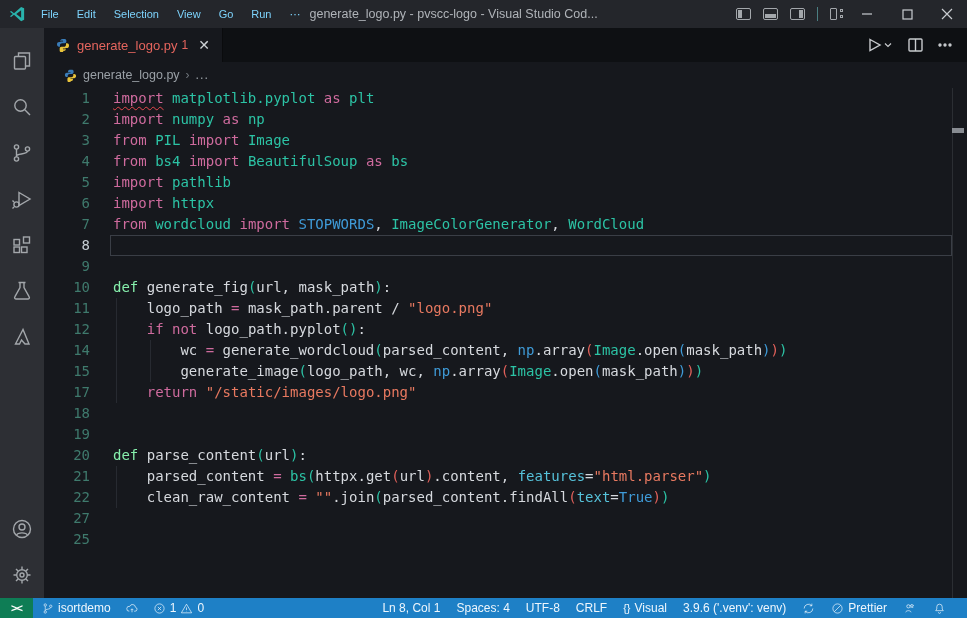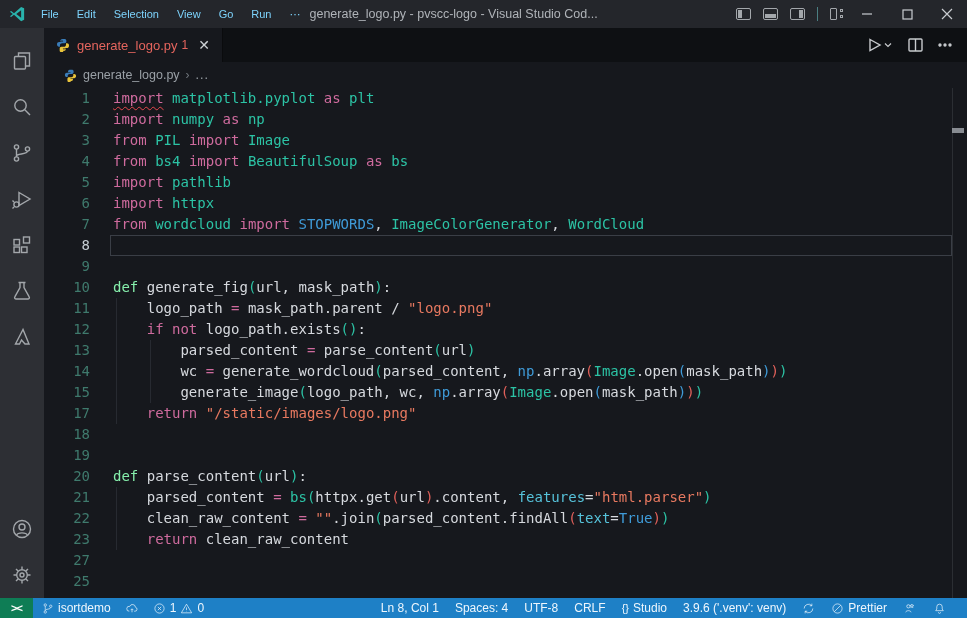--- a/index.html
+++ b/index.html
@@ -293,25 +293,21 @@
             <div class="row">
               <div class="gut">10</div>
               <div class="cc"><span class="t-def">def</span><span class="t-txt"> generate_fig</span><span class="t-b1">(</span><span class="t-txt">url, mask_path</span><span class="t-b1">)</span><span class="t-txt">:</span></div>
             </div>
             <div class="row">
               <div class="gut">11</div>
               <div class="cc"><i class="guide" style="left: 3px;"></i><span class="t-txt">    logo_path </span><span class="t-kw">=</span><span class="t-txt"> mask_path.parent / </span><span class="t-str">"logo.png"</span></div>
             </div>
             <div class="row">
               <div class="gut">12</div>
-              <div class="cc"><i class="guide" style="left: 3px;"></i><span class="t-txt">    </span><span class="t-kw">if</span><span class="t-txt"> </span><span class="t-kw">not</span><span class="t-txt"> logo_path.exists</span><span class="t-b1">()</span><span class="t-txt">:</span></div>
-            </div>
-            <div class="row">
-              <div class="gut">13</div>
-              <div class="cc"><i class="guide" style="left: 3px;"></i><i class="guide" style="left: 36.7px;"></i><span class="t-txt">        parsed_content </span><span class="t-kw">=</span><span class="t-txt"> parse_content</span><span class="t-b1">(</span><span class="t-txt">url</span><span class="t-b1">)</span></div>
+              <div class="cc"><i class="guide" style="left: 3px;"></i><span class="t-txt">    </span><span class="t-kw">if</span><span class="t-txt"> </span><span class="t-kw">not</span><span class="t-txt"> logo_path.pyplot</span><span class="t-b1">()</span><span class="t-txt">:</span></div>
             </div>
             <div class="row">
               <div class="gut">14</div>
               <div class="cc"><i class="guide" style="left: 3px;"></i><i class="guide" style="left: 36.7px;"></i><span class="t-txt">        wc </span><span class="t-kw">=</span><span class="t-txt"> generate_wordcloud</span><span class="t-b1">(</span><span class="t-txt">parsed_content, </span><span class="t-cst">np</span><span class="t-txt">.array</span><span class="t-b2">(</span><span class="t-typ">Image</span><span class="t-txt">.open</span><span class="t-b3">(</span><span class="t-txt">mask_path</span><span class="t-b3">)</span><span class="t-b2">)</span><span class="t-b1">)</span></div>
             </div>
             <div class="row">
               <div class="gut">15</div>
               <div class="cc"><i class="guide" style="left: 3px;"></i><i class="guide" style="left: 36.7px;"></i><span class="t-txt">        generate_image</span><span class="t-b1">(</span><span class="t-txt">logo_path, wc, </span><span class="t-cst">np</span><span class="t-txt">.array</span><span class="t-b2">(</span><span class="t-typ">Image</span><span class="t-txt">.open</span><span class="t-b3">(</span><span class="t-txt">mask_path</span><span class="t-b3">)</span><span class="t-b2">)</span><span class="t-b1">)</span></div>
             </div>
             <div class="row">
@@ -330,24 +326,20 @@
               <div class="gut">20</div>
               <div class="cc"><span class="t-def">def</span><span class="t-txt"> parse_content</span><span class="t-b1">(</span><span class="t-txt">url</span><span class="t-b1">)</span><span class="t-txt">:</span></div>
             </div>
             <div class="row">
               <div class="gut">21</div>
               <div class="cc"><i class="guide" style="left: 3px;"></i><span class="t-txt">    parsed_content </span><span class="t-kw">=</span><span class="t-txt"> </span><span class="t-typ">bs</span><span class="t-b1">(</span><span class="t-txt">httpx.get</span><span class="t-b2">(</span><span class="t-txt">url</span><span class="t-b2">)</span><span class="t-txt">.content, </span><span class="t-arg">features</span><span class="t-txt">=</span><span class="t-str">"html.parser"</span><span class="t-b1">)</span></div>
             </div>
             <div class="row">
               <div class="gut">22</div>
               <div class="cc"><i class="guide" style="left: 3px;"></i><span class="t-txt">    clean_raw_content </span><span class="t-kw">=</span><span class="t-txt"> </span><span class="t-str">""</span><span class="t-txt">.join</span><span class="t-b1">(</span><span class="t-txt">parsed_content.findAll</span><span class="t-b2">(</span><span class="t-arg">text</span><span class="t-txt">=</span><span class="t-cst">True</span><span class="t-b2">)</span><span class="t-b1">)</span></div>
-            </div>
-            <div class="row">
-              <div class="gut">23</div>
-              <div class="cc"><i class="guide" style="left: 3px;"></i><span class="t-txt">    </span><span class="t-kw">return</span><span class="t-txt"> clean_raw_content</span></div>
             </div>
             <div class="row">
               <div class="gut">27</div>
               <div class="cc"></div>
             </div>
             <div class="row">
               <div class="gut">25</div>
               <div class="cc"></div>
             </div>
           </div>
@@ -396,21 +388,21 @@
         <span>0</span>
       </div>
     </div>
     <div class="sb-right">
       <div class="sb-item">Ln 8, Col 1</div>
       <div class="sb-item">Spaces: 4</div>
       <div class="sb-item">UTF-8</div>
       <div class="sb-item">CRLF</div>
       <div class="sb-item">
         <span class="sb-braces">{}</span>
-        <span>Studio</span>
+        <span>Visual</span>
       </div>
       <div class="sb-item">3.9.6 ('.venv': venv)</div>
       <div class="sb-item">
         <span class="sb-icon">
           <svg width="13" height="13" viewBox="0 0 24 24">
               <path d="M20 12a8 8 0 0 1-14.2 5M4 12a8 8 0 0 1 14.2-5"></path>
               <path d="M5.8 21v-4h4 M18.2 3v4h-4"></path>
             </svg>
         </span>
       </div>

